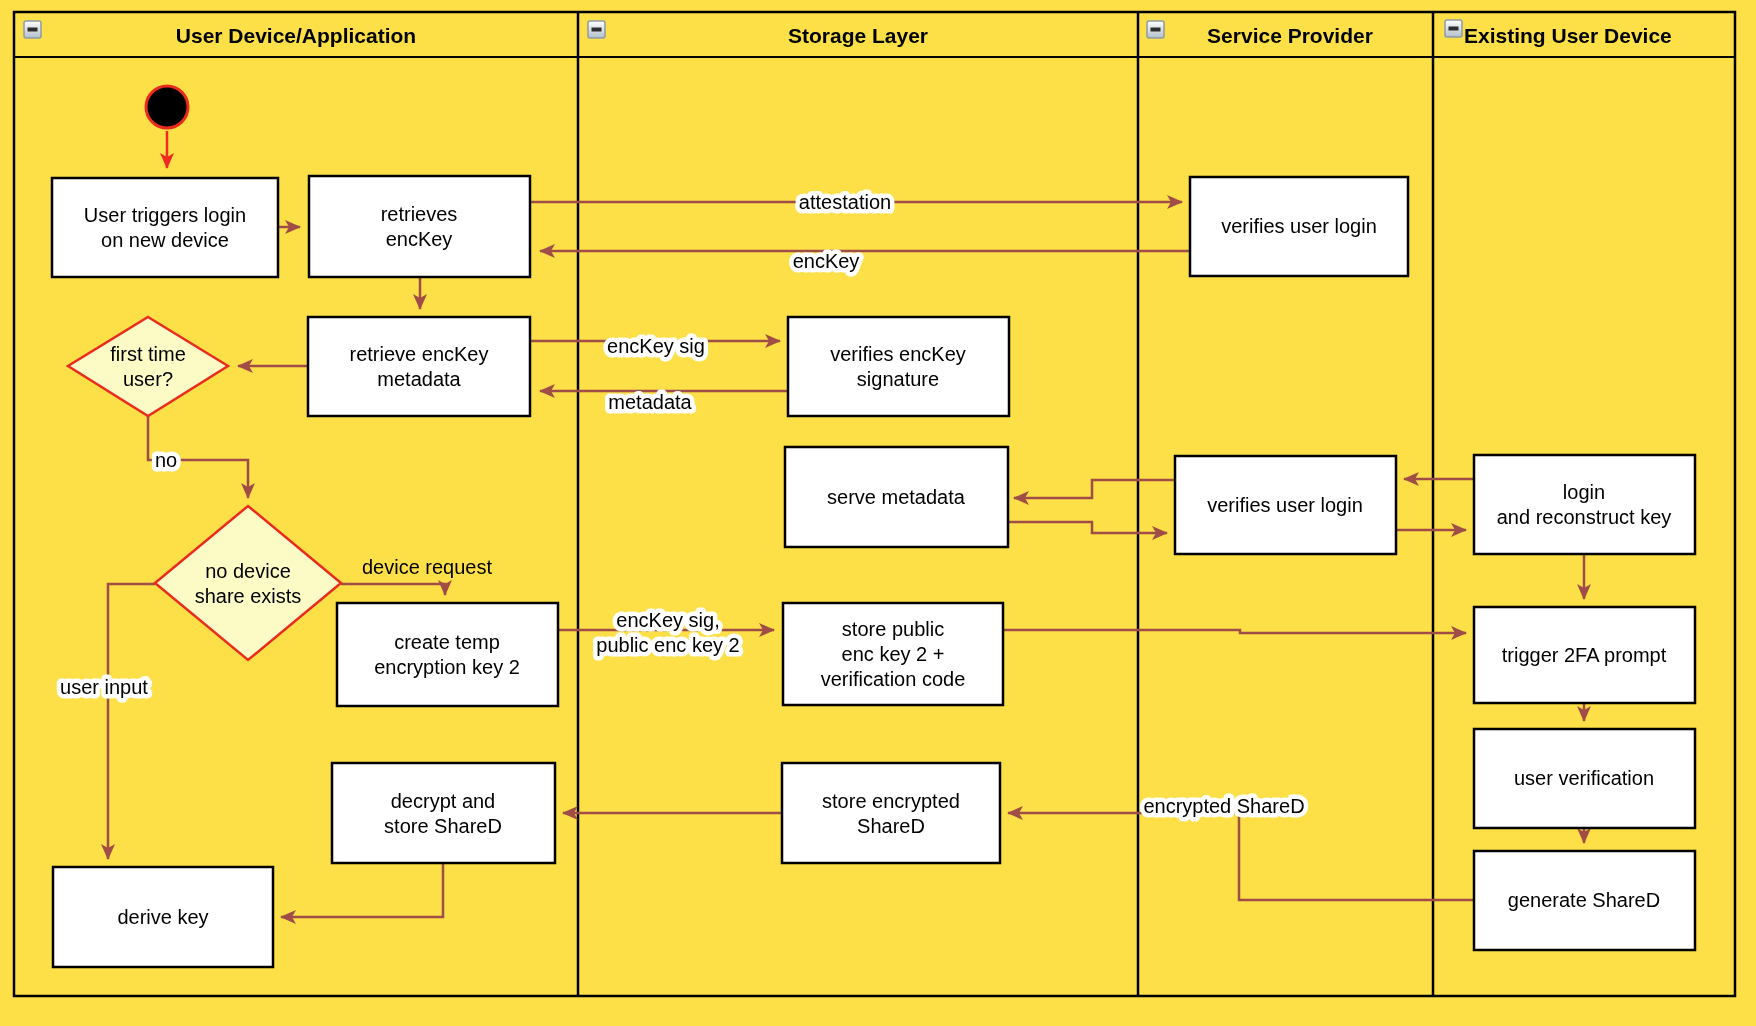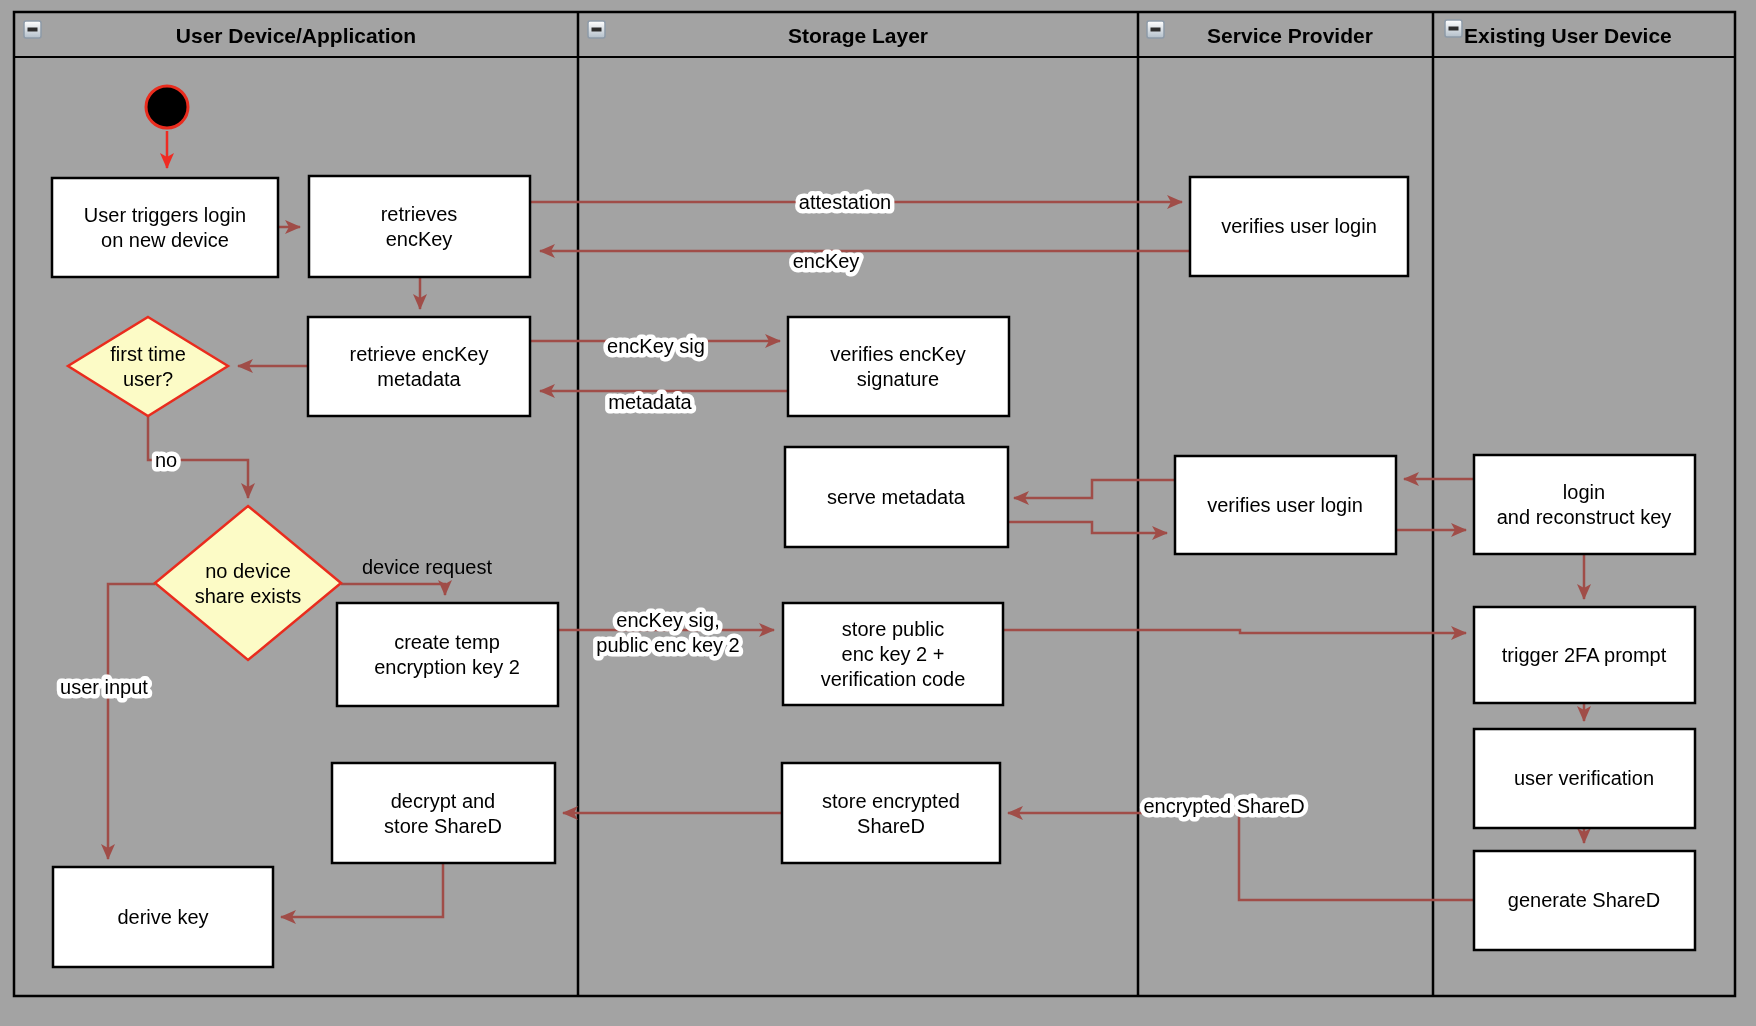--- a/index.html
+++ b/index.html
@@ -1,17 +1,17 @@
 <!DOCTYPE html>
 <html><head>
 <meta charset="utf-8">
 <style>
   html,body{margin:0;padding:0;background:#ffffff;}
   body{font-family:"Liberation Sans","DejaVu Sans",sans-serif;}
-  .stage{position:relative;width:1756px;height:1026px;background:#a3a3a3;overflow:hidden;}
+  .stage{position:relative;width:1756px;height:1026px;background:#fde047;overflow:hidden;}
   svg{display:block;}
   text{fill:#000000;}
   .lane-title{font-size:21px;font-weight:bold;}
   .node-text{font-size:20px;}
   .edge-label{font-size:20px;paint-order:stroke;stroke:#ffffff;stroke-width:9px;stroke-linejoin:round;}
   .edge-label-nobg{font-size:20px;}
 </style>
 </head>
 <body>
 

